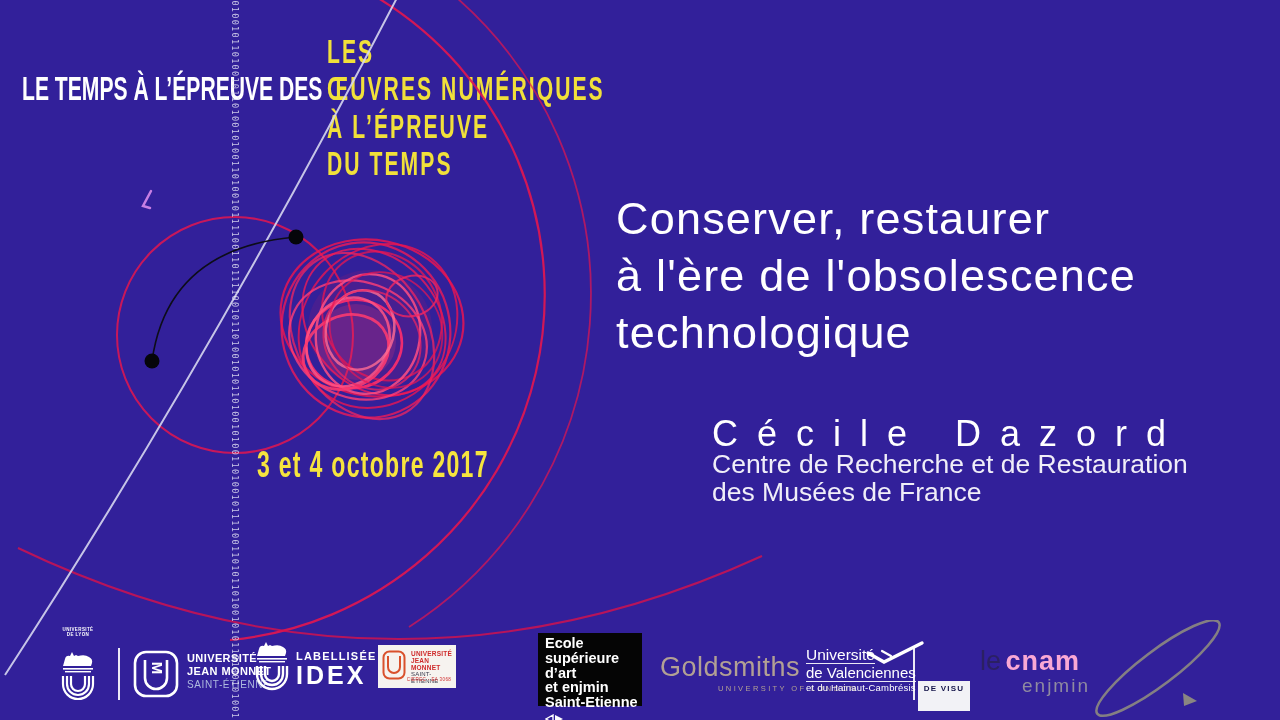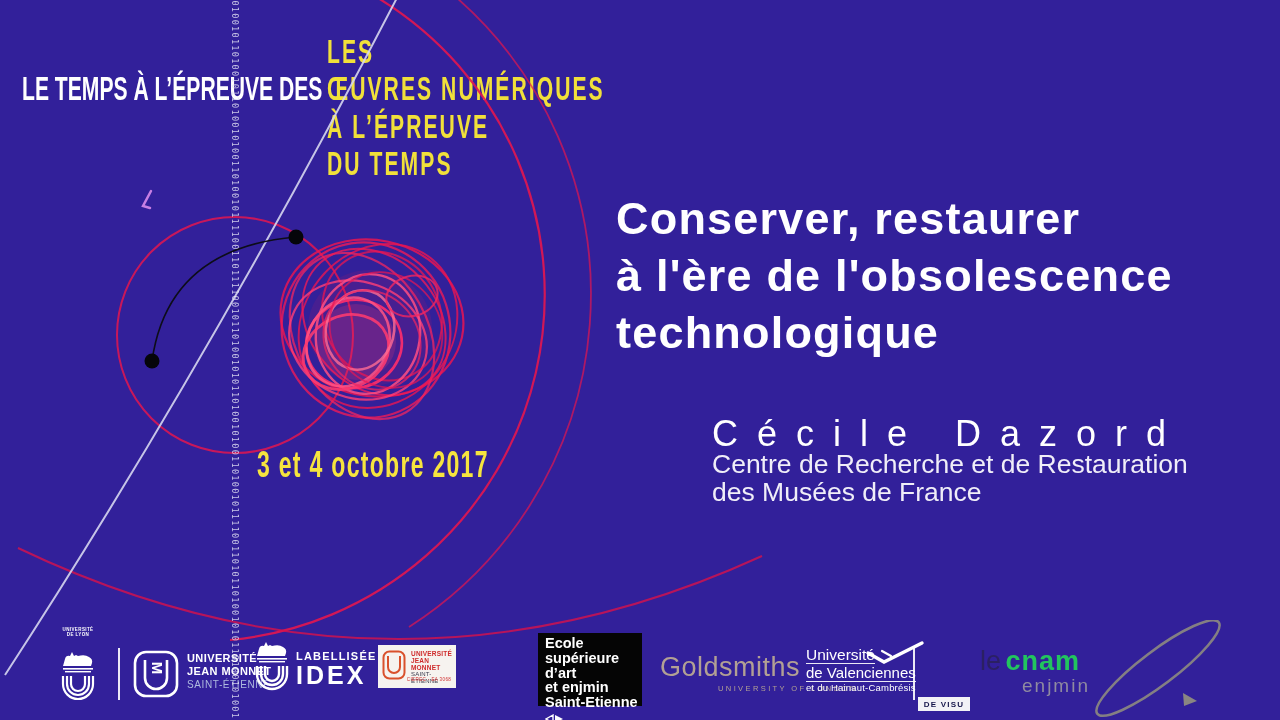--- a/index.html
+++ b/index.html
@@ -18,40 +18,40 @@
           letter-spacing:1.3px;color:rgba(228,228,244,.85);white-space:nowrap;}
 
   
   .hdr-white{left:22px;top:70px;font-size:33px;font-weight:bold;color:#ffffff;
              transform:scaleX(.64);transform-origin:0 0;line-height:37px;}
   .hdr-yellow{left:327px;top:33px;font-size:33px;font-weight:bold;color:#f1e03a;
               transform:scaleX(.64);transform-origin:0 0;letter-spacing:3.2px;line-height:37.3px;}
   .date-yellow{left:257px;top:445px;font-size:36px;font-weight:bold;color:#f6e43e;
                transform:scaleX(.64);transform-origin:0 0;letter-spacing:2px;line-height:40px;}
 
-  .title{left:616px;top:190px;font-size:45px;color:#ffffff;letter-spacing:1.2px;line-height:57px;font-weight:700;}
+  .title{left:616px;top:190px;font-size:45px;color:#ffffff;letter-spacing:1.2px;line-height:57px;font-weight:400;}
   .speaker{left:712px;top:414px;font-size:36px;color:#ffffff;letter-spacing:19px;line-height:40px;}
   .affil{left:712px;top:450px;font-size:26.5px;color:#f0eef8;line-height:28px;}
   .lyon-small{font-size:4.5px;font-weight:bold;letter-spacing:.4px;line-height:4.8px;color:#fff;text-align:center;}
   .ujm-l1{font-size:11px;font-weight:bold;letter-spacing:.4px;color:#fff;line-height:12.5px;}
   .idex-lab{font-size:11px;font-weight:bold;letter-spacing:1.2px;color:#fff;}
   .idex-big{font-size:25px;font-weight:bold;letter-spacing:3px;color:#fff;line-height:26px;}
   .esadse-box{left:538px;top:633px;width:104px;height:73px;background:#050505;color:#fff;
               padding:3px 0 8px 7px;box-sizing:border-box;}
   .esadse-box .l{font-size:14.5px;font-weight:bold;line-height:14.8px;letter-spacing:0;}
   .gold-name{font-size:27px;color:#b2a094;letter-spacing:.5px;}
   .gold-sub{font-size:7.5px;color:#b2a094;letter-spacing:2.4px;}
   .uvhc{color:#fff;}
   .uvhc .u1{font-size:15.5px;line-height:15px;border-bottom:1px solid rgba(255,255,255,.9);display:inline-block;padding-bottom:1px;}
   .uvhc .u2{font-size:15px;line-height:15px;border-bottom:1px solid rgba(255,255,255,.9);display:inline-block;padding-bottom:1px;}
   .uvhc .u3{font-size:9.5px;line-height:11px;letter-spacing:.2px;}
-  .devisu{left:918px;top:681px;width:52px;height:14px;background:#f2f2f6;color:#15154a;
-          font-size:8px;font-weight:bold;letter-spacing:1.2px;text-align:center;line-height:15px;margin-top:16px;}
+  .devisu{left:918px;top:681px;width:52px;height:30px;background:#f2f2f6;color:#15154a;
+          font-size:8px;font-weight:bold;letter-spacing:1.2px;text-align:center;line-height:15px;}
   .cnam-le{font-size:27px;font-weight:normal;color:#2b2063;}
-  .cnam-name{font-size:27px;font-weight:bold;color:#22c55e;letter-spacing:1px;}
+  .cnam-name{font-size:27px;font-weight:bold;color:#f9a8d4;letter-spacing:1px;}
   .cnam-sub{font-size:19px;color:#8f8aa0;letter-spacing:2px;}
   .hexa-name{font-size:26px;font-weight:bold;color:#fff;letter-spacing:.5px;}
   .divider{width:2px;background:rgba(255,255,255,.9);}
   .ujmred-box{left:378px;top:645px;width:78px;height:43px;background:#f6f3ef;}
   .ujmred-t1{font-size:6.5px;font-weight:bold;color:#cf2b2b;line-height:7px;letter-spacing:.2px;}
   .ujmred-t3{font-size:6px;color:#3a3a4d;line-height:7px;letter-spacing:.2px;}
   .ujmred-t4{font-size:4.5px;color:#cf2b2b;line-height:5px;letter-spacing:.4px;text-align:center;}
 </style>
 </head>
 <body>

